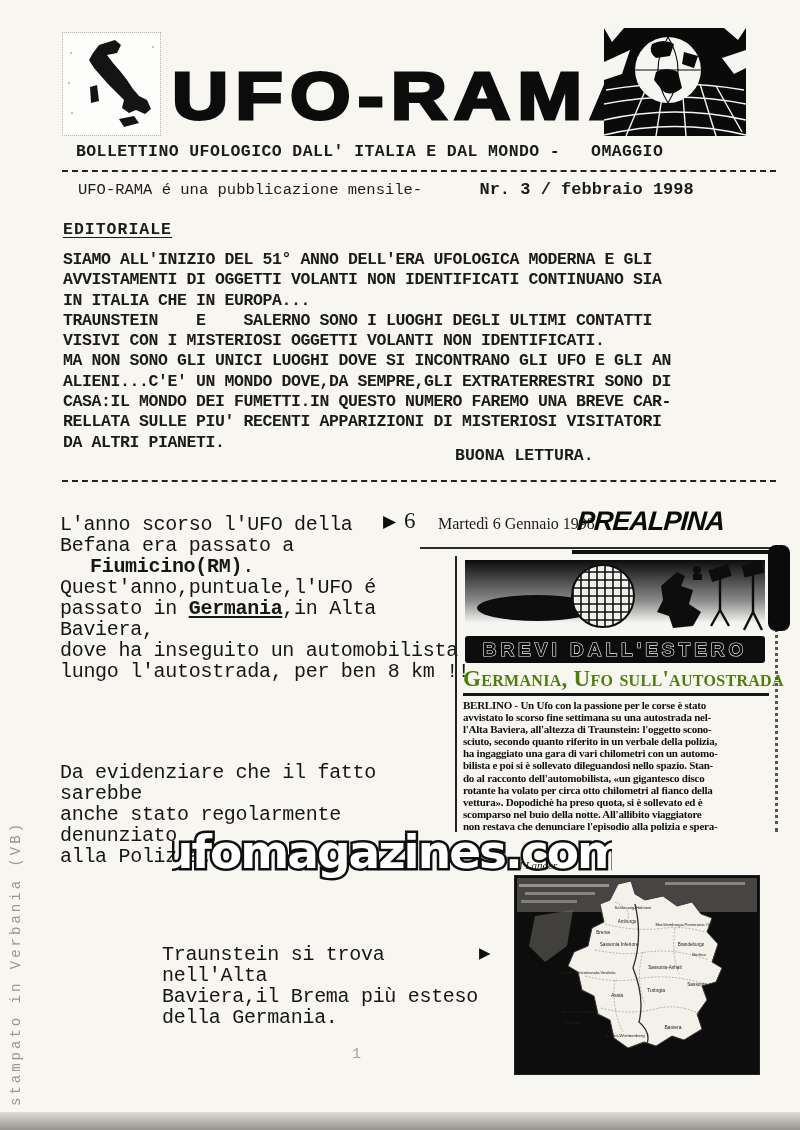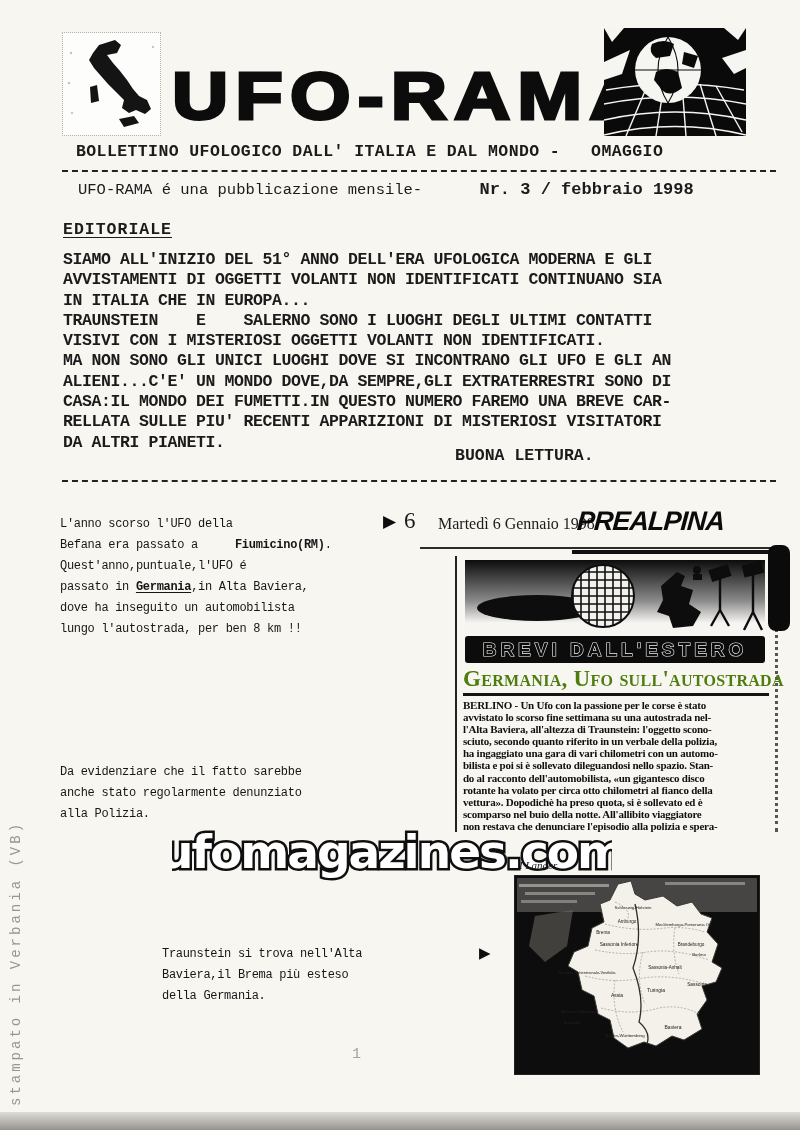--- a/index.html
+++ b/index.html
@@ -18,21 +18,21 @@
   .dash2{left:62px;top:480px;width:714px;}
   .issueline{left:78px;top:180px;font-size:15.5px;white-space:pre;}
   .issueline .issue-nr{font-size:17px;font-weight:bold;margin-left:48px;}
   
   .ed-head{left:63px;top:220px;font-size:16.5px;font-weight:bold;text-decoration:underline;
            text-underline-offset:3px;letter-spacing:1px;}
   .ed-body{left:63px;top:250px;width:700px;font-size:16.5px;line-height:20.3px;
            font-weight:bold;white-space:pre-wrap;letter-spacing:-.4px;}
   .ed-signoff{left:455px;top:446px;font-size:16.5px;font-weight:bold;}
   
-  .story{font-size:12px;line-height:21px;white-space:pre-wrap;letter-spacing:-.3px;color:#161616;}
+  .story{font-size:20px;line-height:21px;white-space:pre-wrap;letter-spacing:-.3px;color:#161616;}
   .story-p1{left:60px;top:514px;width:410px;}
   .story-p2{left:57px;top:655px;width:420px;}
   .story-p3{left:60px;top:762px;width:400px;}
   .b{font-weight:bold;margin-left:30px;}
   .bu{font-weight:bold;text-decoration:underline;text-underline-offset:2px;}
   .story-caption{left:162px;top:944px;width:330px;}
   .pointer{font-family:"DejaVu Sans",sans-serif;color:#0d0d0d;}
   .pointer-clip{left:383px;top:511px;font-size:17px;}
   .pointer-map{left:479px;top:944px;font-size:15px;}
   

